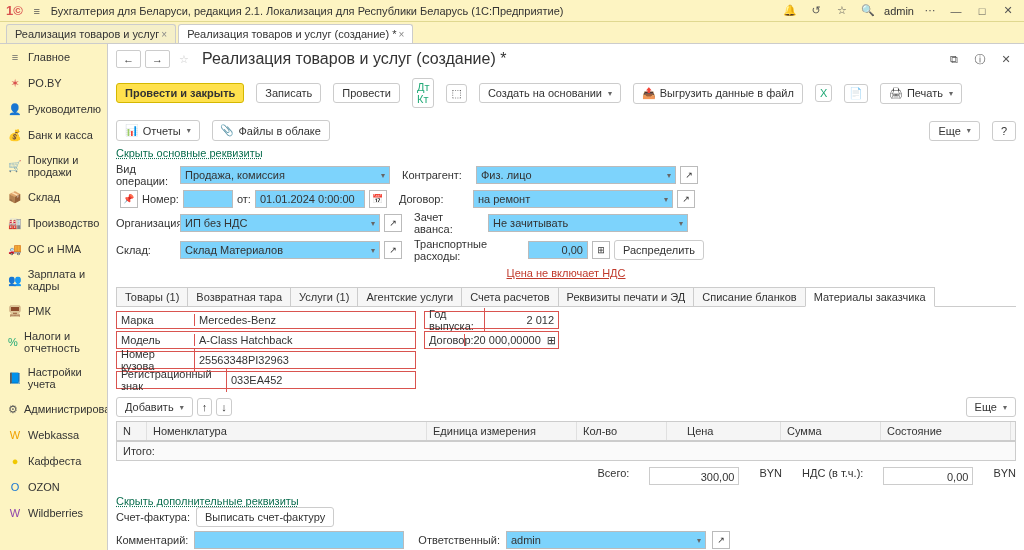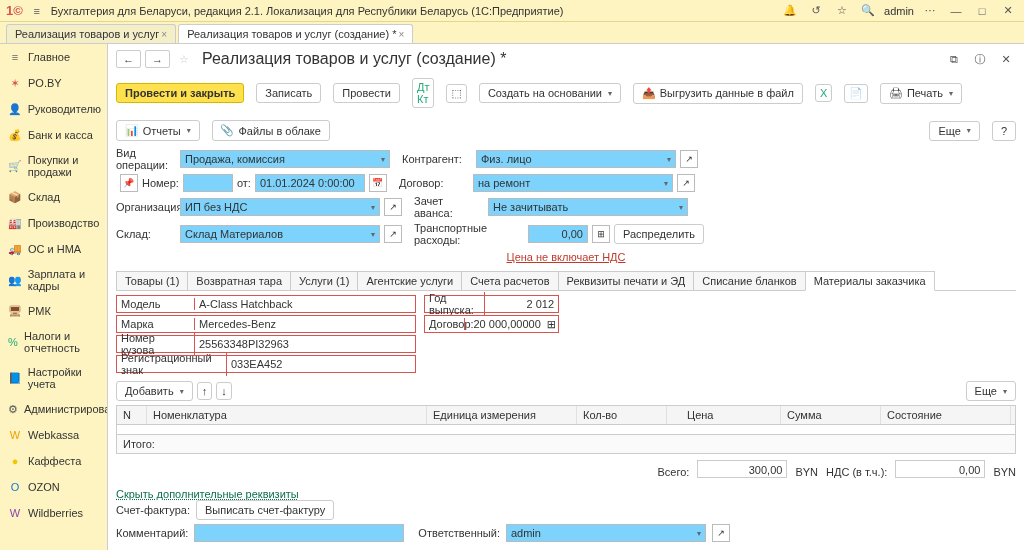--- a/index.html
+++ b/index.html
@@ -43,21 +43,21 @@
 .red-field{border:1px solid #d9534f;display:flex;align-items:center;height:18px}
 .red-field .rl{width:78px;padding:0 4px;border-right:1px solid #d9534f}
 .red-field .rv{padding:0 4px;flex:1}
 .red-field.narrow .rl{width:60px}
 .table-tools{display:flex;align-items:center;padding:4px 8px;gap:4px}
 .grid{margin:0 8px;border:1px solid #ccc;height:160px;display:flex;flex-direction:column}
 .grid-head{display:flex;background:#f5f5f5;border-bottom:1px solid #ccc}
 .grid-head .c{padding:3px 6px;border-right:1px solid #e0e0e0}
 .grid-body{flex:1;background:#fff}
 .grid-foot{border-top:1px solid #ccc;padding:3px 6px;background:#fafafa}
-.totals{display:flex;justify-content:flex-end;align-items:flex-end;padding:6px 8px;gap:8px}
+.totals{display:flex;justify-content:flex-end;align-items:flex-start;padding:6px 8px;gap:20px}
 .total-box{border:1px solid #ccc;width:90px;height:18px;text-align:right;padding:0 4px;line-height:18px}
 .footer-area{padding:4px 8px}
 .footer-row{display:flex;align-items:center;gap:6px;margin-bottom:4px}
 </style>
 </head>
 <body>
 
 <div class="titlebar">
   <span class="logo">1©</span>
   <span class="tb-icon">≡</span>
@@ -183,20 +183,21 @@
       <span class="btn small" style="color:#2a7">X</span>
       <span class="btn small">📄</span>
       <span class="btn dd">🖨 <span>Печать</span></span>
       <span class="btn dd">📊 <span>Отчеты</span></span>
       <span class="btn">📎 <span>Файлы в облаке</span></span>
       <span style="margin-left:auto"></span>
       <span class="btn dd">Еще</span>
       <span class="btn">?</span>
     </div>
 
+    <span class="link">Скрыть основные реквизиты</span>
 
     <div class="form-area">
       <div class="form-row">
         <span class="lbl">Вид операции:</span>
         <span class="input sel" style="width:210px">
             <span>Продажа, комиссия</span>
           </span>
         <span class="lbl" style="width:70px;margin-left:8px">Контрагент:</span>
         <span class="input sel" style="width:200px">
             <span>Физ. лицо</span>
@@ -252,26 +253,26 @@
         <div class="t">Агентские услуги</div>
         <div class="t">Счета расчетов</div>
         <div class="t">Реквизиты печати и ЭД</div>
         <div class="t">Списание бланков</div>
         <div class="t active">Материалы заказчика</div>
       </div>
 
     <div class="red-group">
       <div class="red-col" style="width:300px">
         <div class="red-field">
+            <span class="rl">Марка</span>
+            <span class="rv">Mercedes-Benz</span>
+          </div>
+        <div class="red-field">
             <span class="rl">Модель</span>
             <span class="rv">A-Class Hatchback</span>
-          </div>
-        <div class="red-field">
-            <span class="rl">Марка</span>
-            <span class="rv">Mercedes-Benz</span>
           </div>
         <div class="red-field">
             <span class="rl">Номер кузова</span>
             <span class="rv">25563348PI32963</span>
           </div>
         <div class="red-field">
             <span class="rl" style="width:110px">Регистрационный знак</span>
             <span class="rv">033EA452</span>
           </div>
       </div>

